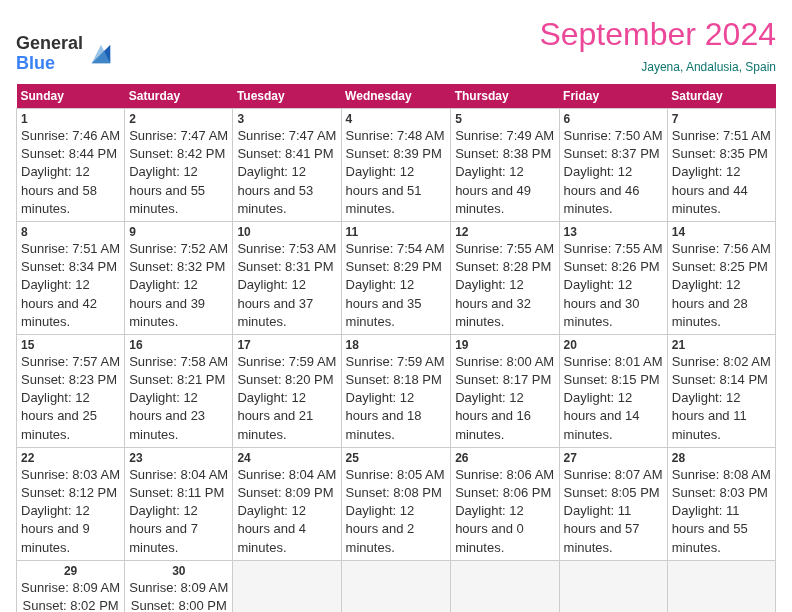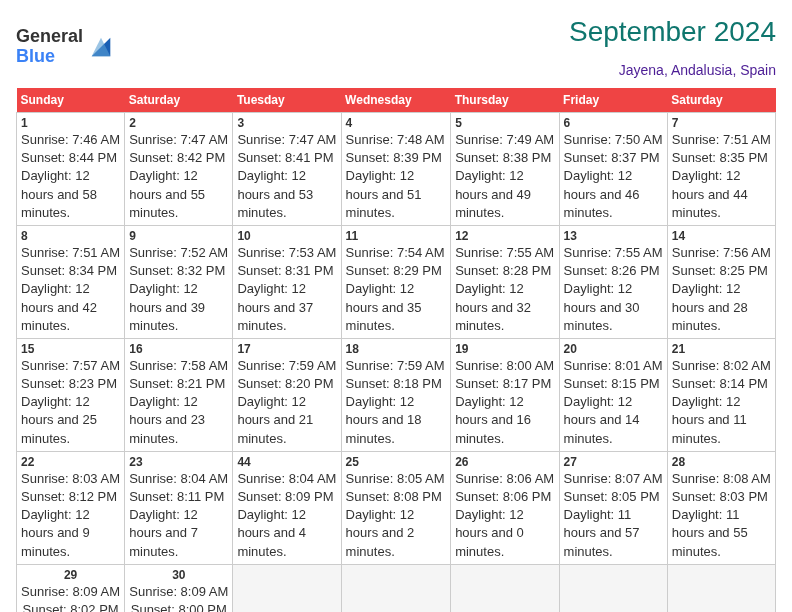--- a/index.html
+++ b/index.html
@@ -12,21 +12,21 @@
     }
     .page {
       width: 792px;
       height: 612px;
       padding: 16px;
       background: #fff;
     }
     .header {
       display: flex;
       justify-content: space-between;
-      align-items: center;
+      align-items: flex-end;
       margin-bottom: 10px;
     }
     .logo {
       display: flex;
       align-items: center;
     }
     .logo-text {
       font-size: 18px;
       font-weight: bold;
       color: #333;
@@ -36,36 +36,36 @@
     .logo-blue { display: block; color: #3b82f6; }
     .logo-icon {
       width: 28px;
       height: 28px;
       margin-left: 4px;
     }
     .title-section {
       text-align: right;
     }
     .month-title {
-      font-size: 28px;
+      font-size: 32px;
       font-weight: normal;
+      color: #ec4899;
+    }
+    .location {
+      font-size: 12px;
       color: #0f766e;
-    }
-    .location {
-      font-size: 14px;
-      color: #4c1d95;
-      margin-top: 14px;
+      margin-top: 7px;
     }
     .calendar {
       width: 100%;
       border-collapse: collapse;
       font-size: 10px;
     }
     .calendar th {
-      background: #ef4444;
+      background: #be185d;
       color: #fff;
       padding: 5px 4px;
       text-align: left;
       font-size: 12px;
       font-weight: bold;
     }
     .calendar td {
       border: 1px solid #ccc;
       vertical-align: top;
       padding: 3px 4px;
@@ -220,21 +220,21 @@
         <tr>
           <td>
         <span class="day-num">22</span>
         <span class="day-info">Sunrise: 8:03 AM<br>Sunset: 8:12 PM<br>Daylight: 12 hours and 9 minutes.</span>
       </td>
           <td>
         <span class="day-num">23</span>
         <span class="day-info">Sunrise: 8:04 AM<br>Sunset: 8:11 PM<br>Daylight: 12 hours and 7 minutes.</span>
       </td>
           <td>
-        <span class="day-num">44</span>
+        <span class="day-num">24</span>
         <span class="day-info">Sunrise: 8:04 AM<br>Sunset: 8:09 PM<br>Daylight: 12 hours and 4 minutes.</span>
       </td>
           <td>
         <span class="day-num">25</span>
         <span class="day-info">Sunrise: 8:05 AM<br>Sunset: 8:08 PM<br>Daylight: 12 hours and 2 minutes.</span>
       </td>
           <td>
         <span class="day-num">26</span>
         <span class="day-info">Sunrise: 8:06 AM<br>Sunset: 8:06 PM<br>Daylight: 12 hours and 0 minutes.</span>
       </td>

